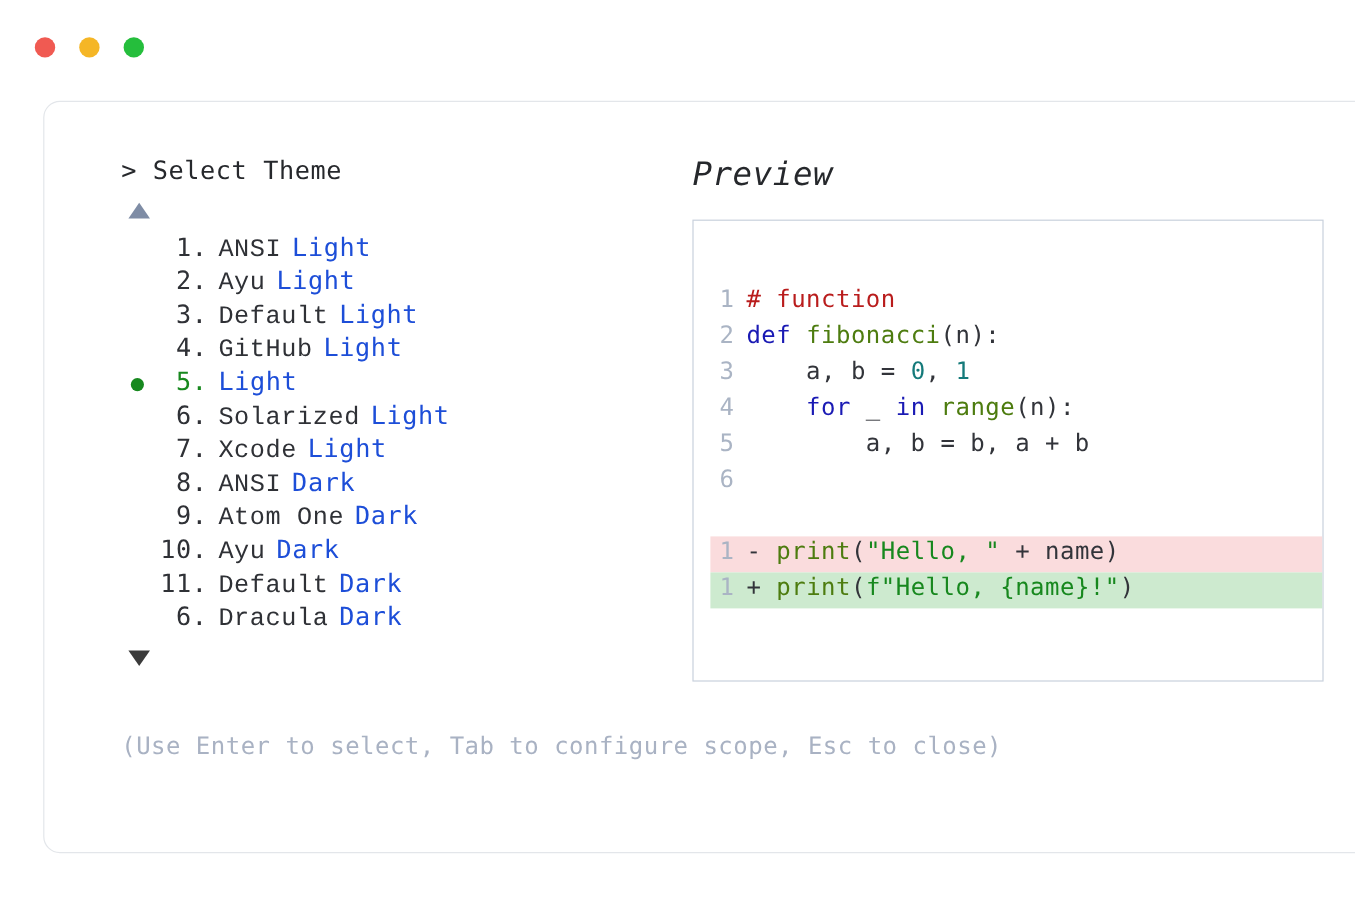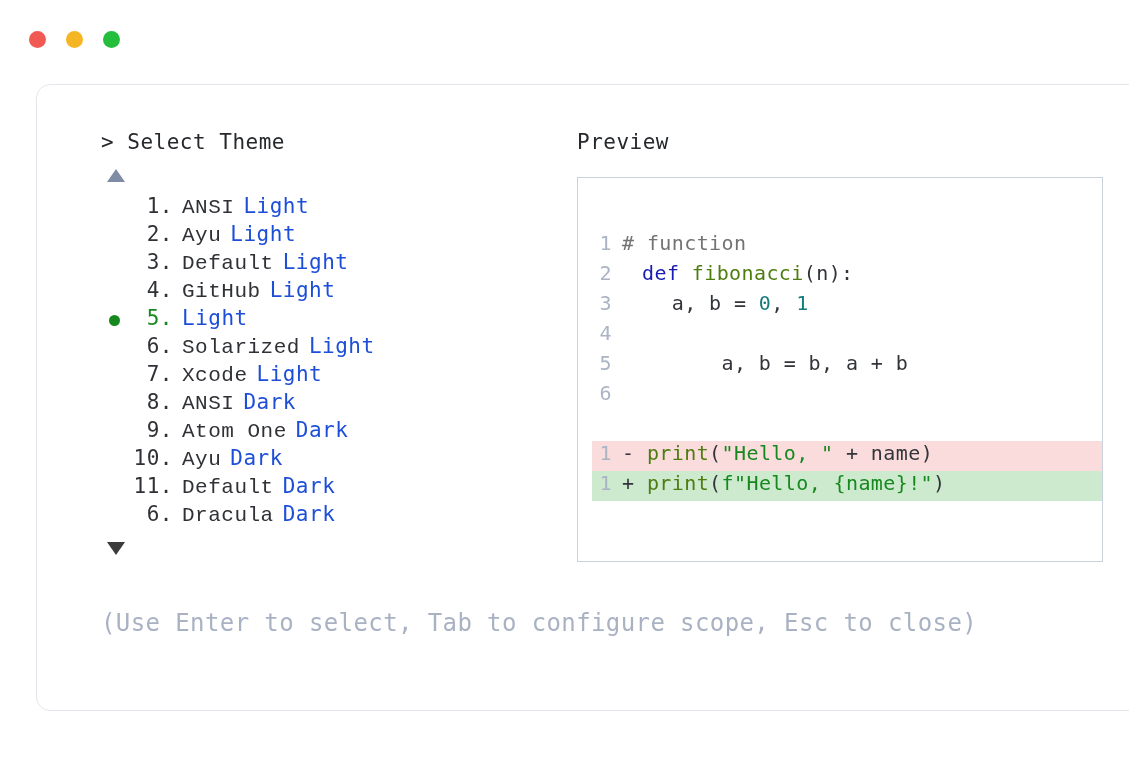--- a/index.html
+++ b/index.html
@@ -126,38 +126,39 @@
   .row-variant { margin-left: 9px; color: #1d4ed8; }
 
   .theme-row.selected .row-index,
   .theme-row.selected .row-name { color: #17881e; }
 
   
   #hint-line {
     position: absolute;
     left: 24px;
     top: 524px;
-    font-size: 24px;
+    font-size: 20px;
     letter-spacing: 0.4px;
     color: #a9b2c3;
     white-space: pre;
   }
 
   
   #preview-pane {
     position: absolute;
     left: 500px;
     top: 47px;
     width: 530px;
   }
   #preview-title {
-    font-size: 21px;
+    font-size: 27px;
     color: #26282c;
     letter-spacing: 0.5px;
     line-height: 1;
+    font-style: italic;
   }
   #code-frame {
     margin-top: 24px;
     width: 526px;
     height: 385px;
     box-sizing: border-box;
     border: 1px solid #c9d1dd;
     background: #ffffff;
     overflow: hidden;
     position: relative;
@@ -183,22 +184,22 @@
     text-align: right;
     color: #aab4c4;
     margin-right: 10px;
   }
   .code-text { color: #32343a; }
 
   .code-line.diff-del { background: #fadcdd; }
   .code-line.diff-add { background: #cdeacf; }
 
   
-  .tok-comment  { color: #737373; }
-  .tok-keyword  { color: #1a1ab4; margin-left: 20px; }
+  .tok-comment  { color: #b91c1c; }
+  .tok-keyword  { color: #1a1ab4; }
   .tok-func     { color: #4d7c0f; }
   .tok-number   { color: #147a7a; }
   .tok-string   { color: #17881e; }
   .tok-plain    { color: #32343a; }
   .tok-marker   { color: #32343a; }
 </style>
 </head>
 <body>
 
 <div id="window-chrome">
@@ -232,21 +233,21 @@
 
     <div id="hint-line">(Use Enter to select, Tab to configure scope, Esc to close)</div>
 
     <div id="preview-pane">
       <div id="preview-title">Preview</div>
       <div id="code-frame">
         <div id="code-lines">
             <div class="code-line"><span class="ln">1</span><span class="code-text"><span class="tok-comment"># function</span></span></div>
             <div class="code-line"><span class="ln">2</span><span class="code-text"><span class="tok-keyword">def</span><span class="tok-plain"> </span><span class="tok-func">fibonacci</span><span class="tok-plain">(n):</span></span></div>
             <div class="code-line"><span class="ln">3</span><span class="code-text"><span class="tok-plain">    a, b = </span><span class="tok-number">0</span><span class="tok-plain">, </span><span class="tok-number">1</span></span></div>
-            <div class="code-line"><span class="ln">4</span></div>
+            <div class="code-line"><span class="ln">4</span><span class="code-text"><span class="tok-plain">    </span><span class="tok-keyword">for</span><span class="tok-plain"> _ </span><span class="tok-keyword">in</span><span class="tok-plain"> </span><span class="tok-func">range</span><span class="tok-plain">(n):</span></span></div>
             <div class="code-line"><span class="ln">5</span><span class="code-text"><span class="tok-plain">        a, b = b, a + b</span></span></div>
             <div class="code-line"><span class="ln">6</span></div>
             <div class="code-line spacer"><span class="ln"></span><span class="code-text"></span></div>
             <div class="code-line diff-del"><span class="ln">1</span><span class="code-text"><span class="tok-marker">- </span><span class="tok-func">print</span><span class="tok-plain">(</span><span class="tok-string">"Hello, "</span><span class="tok-plain"> + name)</span></span></div>
             <div class="code-line diff-add"><span class="ln">1</span><span class="code-text"><span class="tok-marker">+ </span><span class="tok-func">print</span><span class="tok-plain">(</span><span class="tok-string">f"Hello, {name}!"</span><span class="tok-plain">)</span></span></div>
           </div>
       </div>
     </div>
 
   </div>

